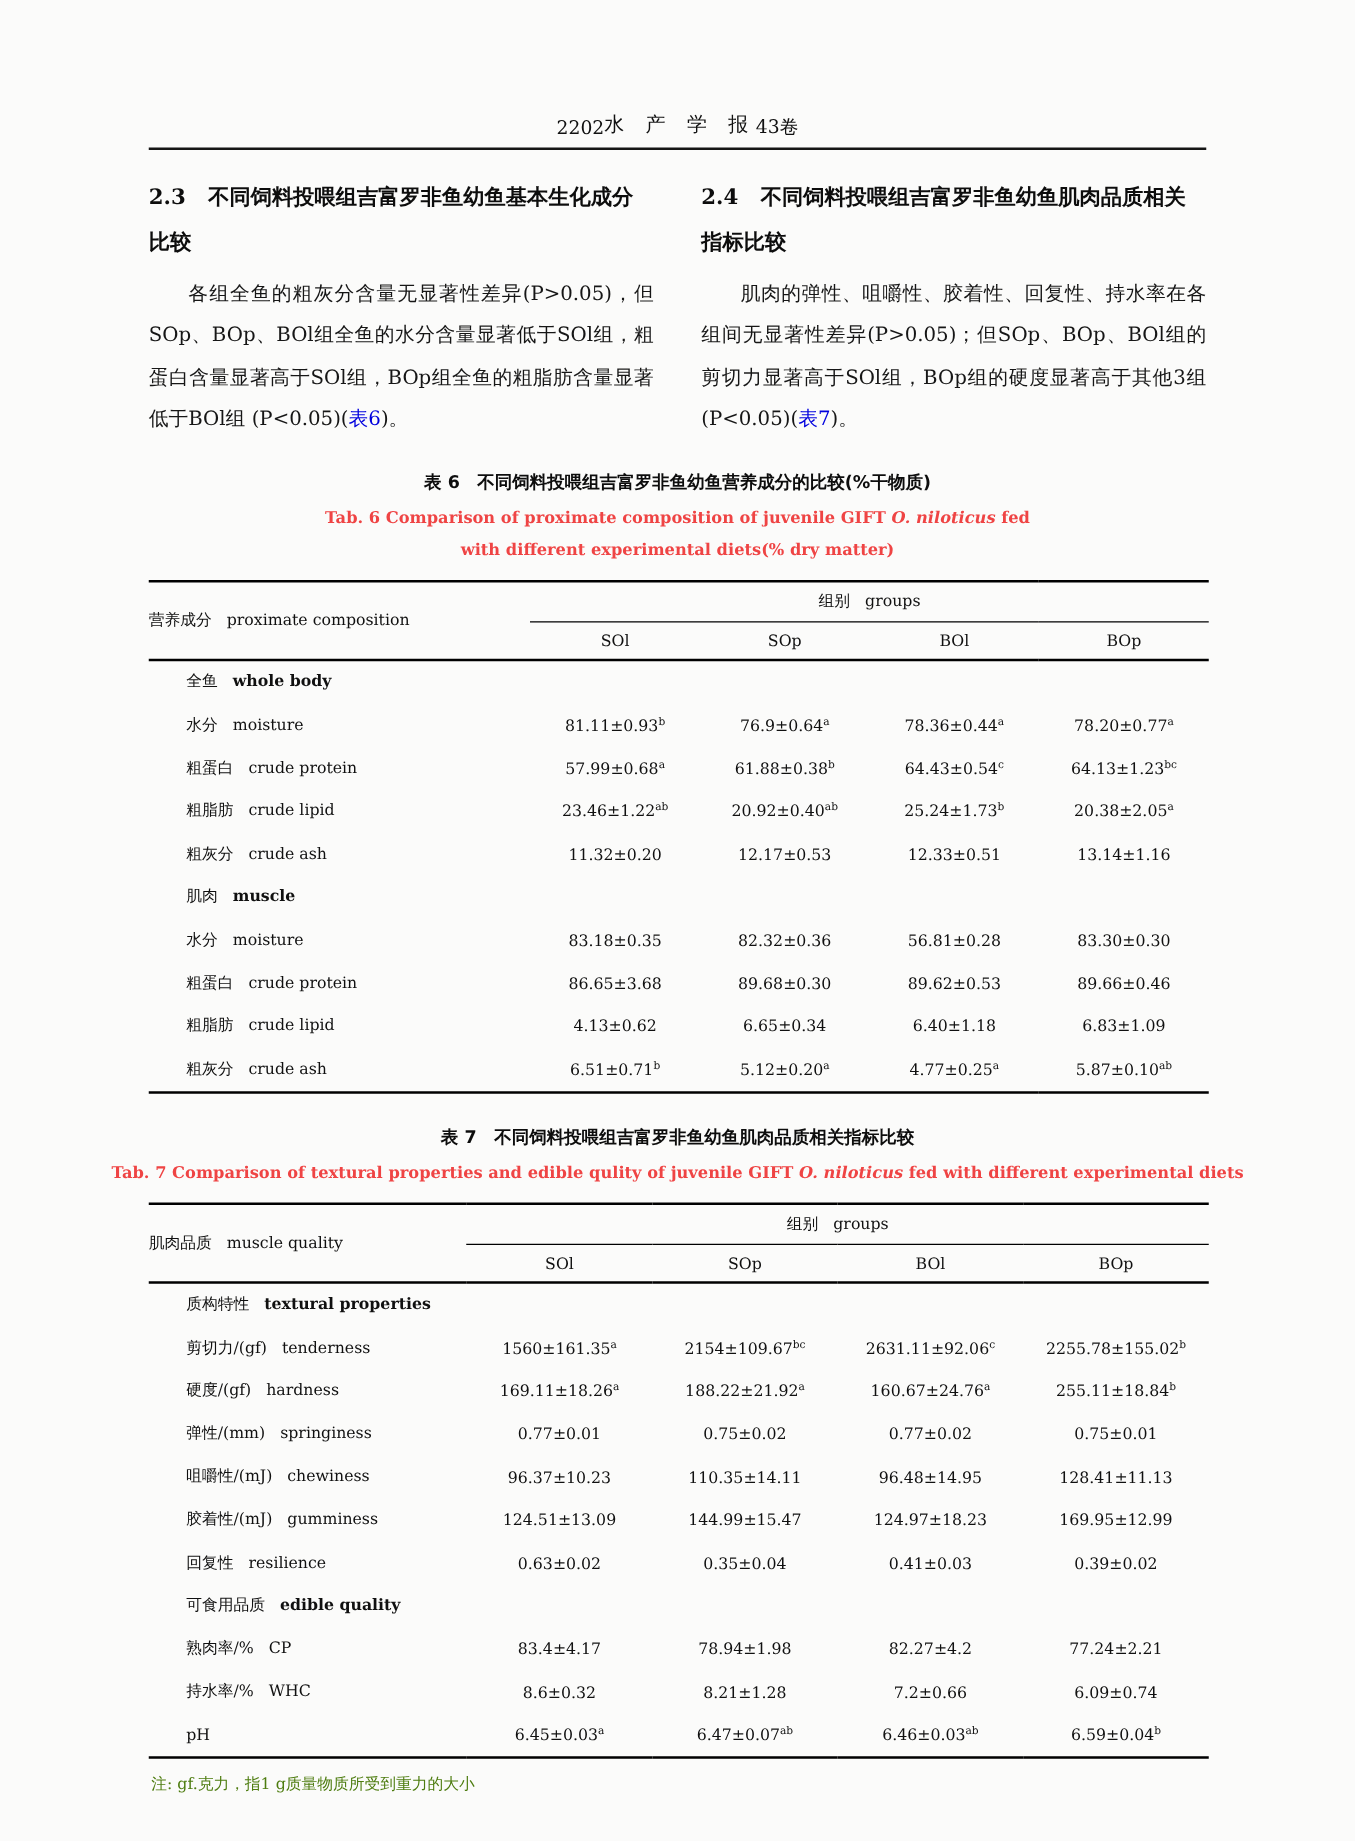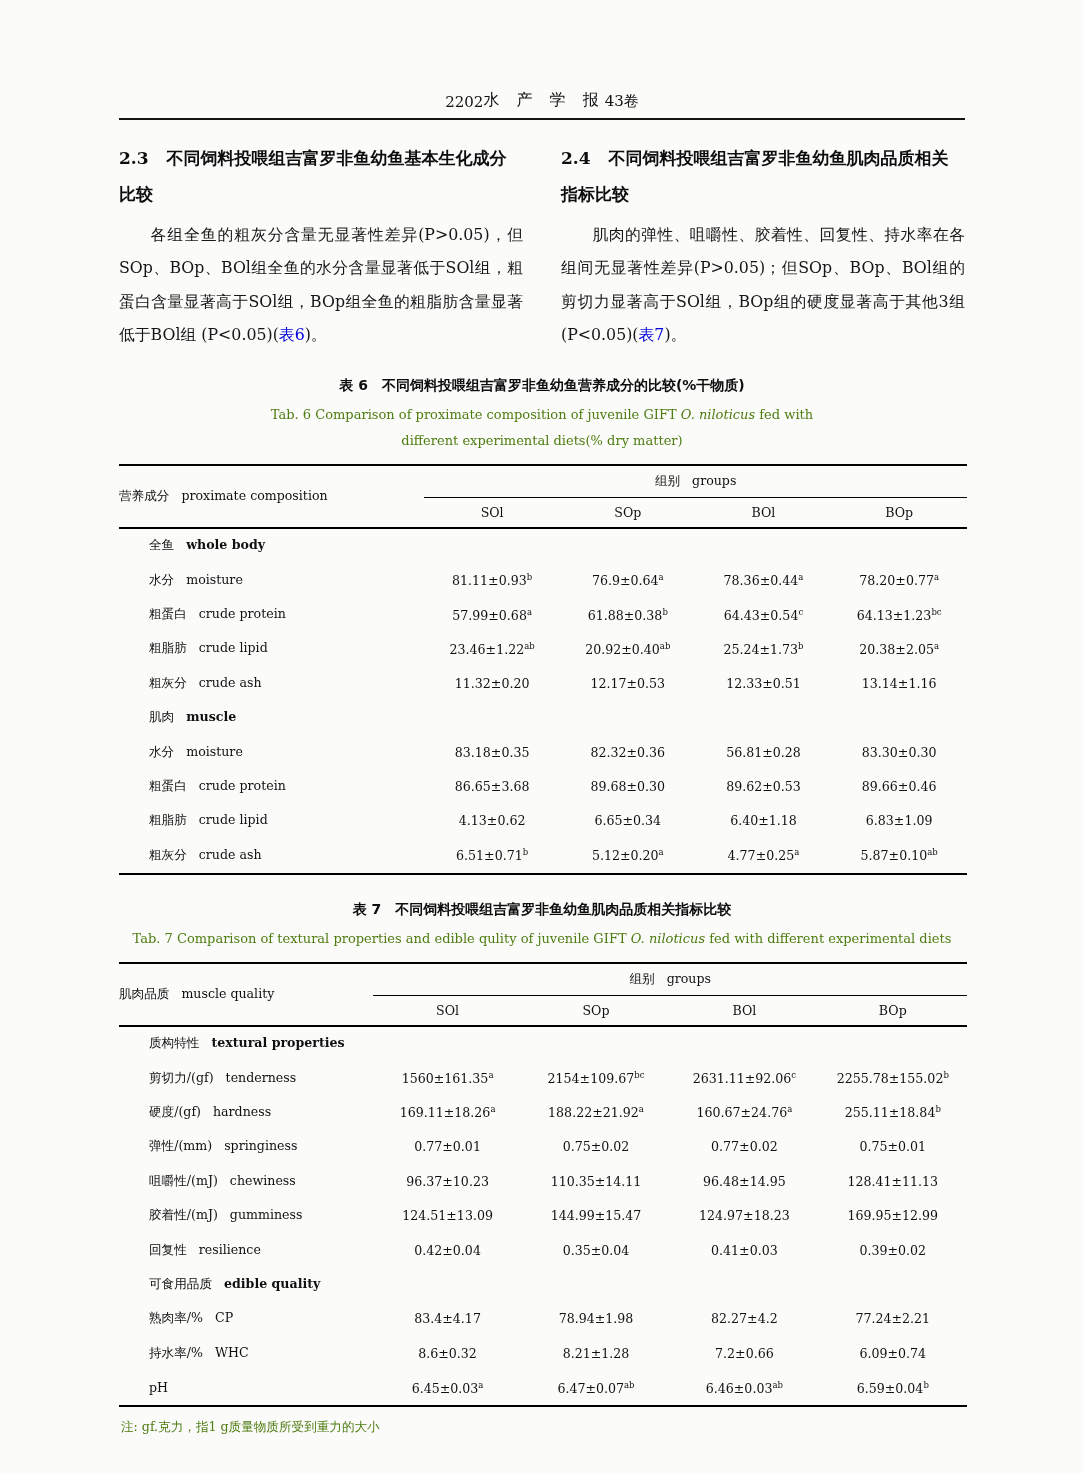--- a/index.html
+++ b/index.html
@@ -31,22 +31,22 @@
     text-align:justify;text-indent:2em;color:#161616;
   }
   a.tbl-link{color:#0000dd;text-decoration:none;cursor:pointer;}
 
   
   .cap-zh{
     text-align:center;font-family:"DejaVu Sans","Liberation Sans",sans-serif;
     font-weight:700;font-size:14px;color:#0d0d0d;
   }
   .cap-en{
-    text-align:center;font-weight:400;font-size:13px;line-height:26px;
-    margin:7px auto 0 auto;color:#4d7c0f;
+    text-align:center;font-weight:700;font-size:13px;line-height:26px;
+    margin:7px auto 0 auto;color:#ef4444;
   }
   #cap6-en{max-width:590px;}
   #cap7-en{white-space:nowrap;}
   .cap6-wrap{margin-top:25px;}
   .cap7-wrap{margin-top:26px;}
 
   
   table.paper-table{
     border-collapse:collapse;table-layout:fixed;
     width:848px;margin:10px 0 0 119px;
@@ -247,21 +247,21 @@
         </tr>
         <tr>
           <td class="rlabel"><span class="zh">胶着性/(mJ)</span><span class="en">gumminess</span></td>
           <td class="val">124.51±13.09</td>
           <td class="val">144.99±15.47</td>
           <td class="val">124.97±18.23</td>
           <td class="val">169.95±12.99</td>
         </tr>
         <tr>
           <td class="rlabel"><span class="zh">回复性</span><span class="en">resilience</span></td>
-          <td class="val">0.42±0.04</td>
+          <td class="val">0.63±0.02</td>
           <td class="val">0.35±0.04</td>
           <td class="val">0.41±0.03</td>
           <td class="val">0.39±0.02</td>
         </tr>
         <tr>
           <td class="section-label" colspan="5"><span class="zh">可食用品质</span><span class="en">edible quality</span></td>
         </tr>
         <tr>
           <td class="rlabel"><span class="zh">熟肉率/%</span><span class="en">CP</span></td>
           <td class="val">83.4±4.17</td>

